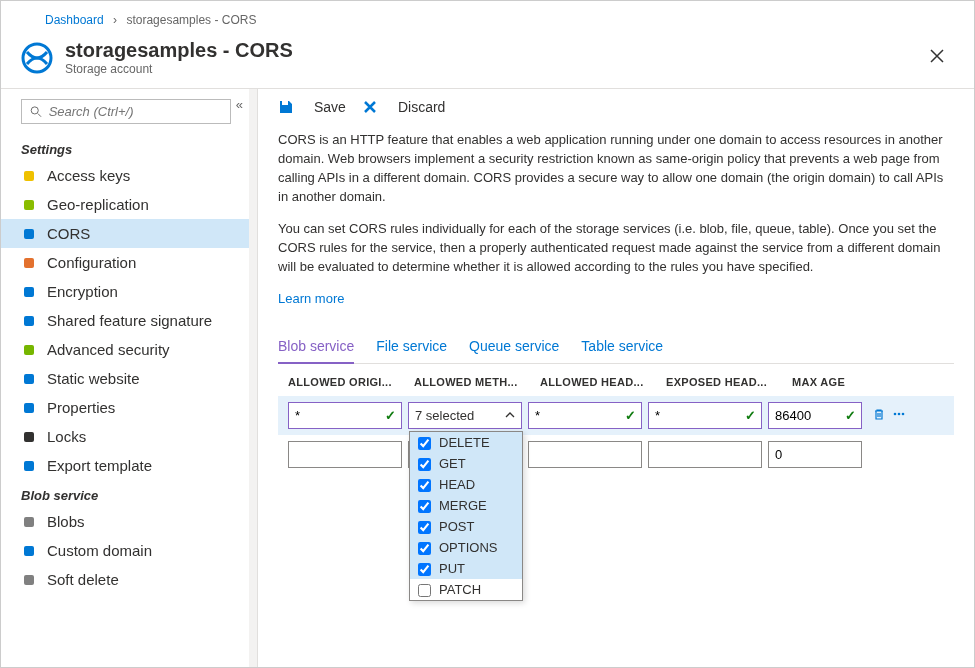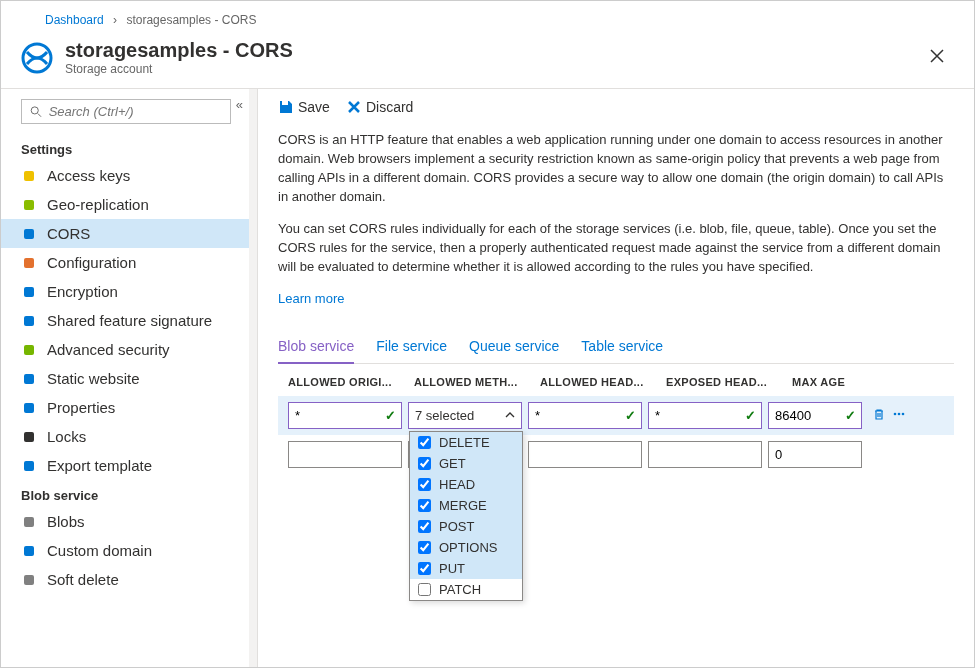--- a/index.html
+++ b/index.html
@@ -70,20 +70,21 @@
       color: #666;
       font-style: italic;
     }
     .search-box svg { width: 14px; height: 14px; margin-right: 6px; fill: #666; }
     .search-box input { border: none; outline: none; font-style: italic; width: 100%; font-size: 13px; }
     .nav-group-title {
       padding: 8px 20px 4px 20px;
       font-weight: 600;
       font-size: 13px;
       color: #323130;
+      font-style: italic;
     }
     .nav-item {
       display: flex;
       align-items: center;
       padding: 6px 20px;
       cursor: pointer;
       font-size: 15px;
       text-align: right;
     }
     .nav-item.active { background: #d0e7f8; font-weight: 400; }
@@ -103,21 +104,21 @@
       position: relative;
     }
     .cmd-bar {
       display: flex;
       gap: 16px;
       padding-bottom: 16px;
     }
     .cmd-btn {
       display: flex;
       align-items: center;
-      gap: 4px;
+      gap: 20px;
       color: #323130;
       cursor: pointer;
       font-size: 14px;
     }
     .cmd-btn svg { width: 16px; height: 16px; fill: #0078d4; }
     .desc { font-size: 13px; line-height: 1.45; margin-bottom: 14px; }
     .learn-more { color: #0078d4; cursor: pointer; display: inline-block; margin-bottom: 24px; }
     .tabs {
       display: flex;
       gap: 22px;
@@ -177,21 +178,21 @@
       position: absolute;
       left: 0; top: 28px;
       width: 114px;
       background: #fff;
       border: 1px solid #8a8886;
       box-shadow: 2px 2px 6px rgba(0,0,0,0.15);
       z-index: 10;
     }
     .dropdown-item {
       display: flex;
-      align-items: center;
+      align-items: flex-end;
       padding: 3px 8px;
       font-size: 13px;
       cursor: pointer;
     }
     .dropdown-item.checked { background: #d0e7f8; }
     .dropdown-item input { margin-right: 8px; }
   </style>
 </head>
 <body>
 

